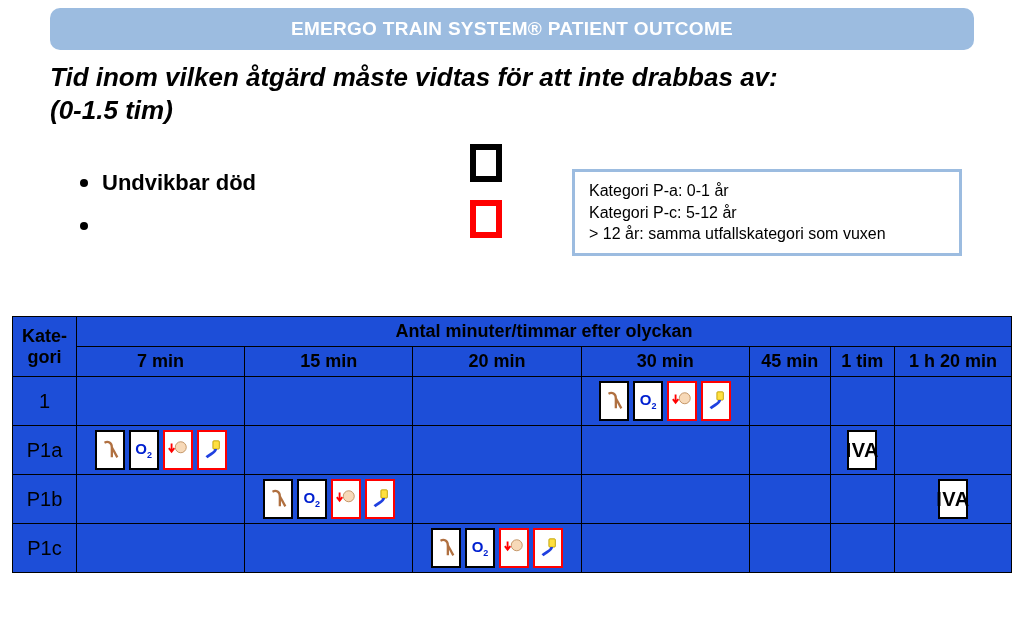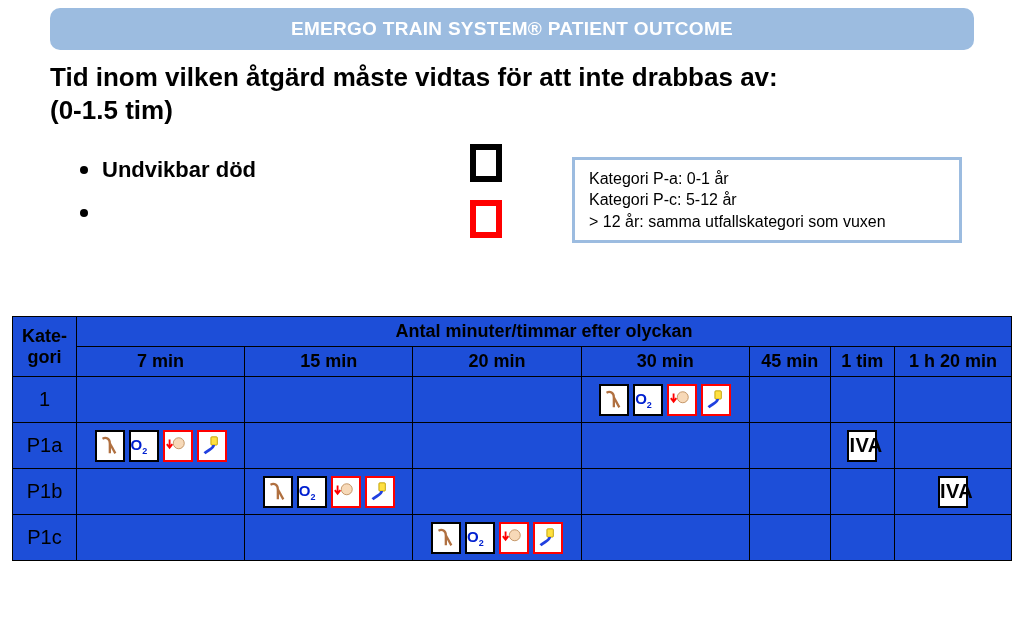--- a/index.html
+++ b/index.html
@@ -17,29 +17,30 @@
     color: #fff;
     font-weight: 700;
     text-align: center;
     padding: 10px 12px;
     border-radius: 10px;
     font-size: 19px;
     letter-spacing: .3px;
   }
   .intro {
     margin: 4px 50px 0 50px;
+    font-style: italic;
   }
   .intro h2 {
     font-size: 26px;
     font-weight: 700;
     margin: 0 0 2px 0;
   }
   .legend-row {
     display: flex;
-    align-items: center;
+    align-items: flex-end;
     margin: 18px 50px 0 80px;
     gap: 16px;
   }
   .bullets {
     flex: 0 0 360px;
     font-size: 22px;
     font-weight: 700;
   }
   .bullets .item {
     display: flex;
@@ -92,25 +93,26 @@
   td.row-label { font-weight: 400; font-size: 20px; }
   td.cell { height: 46px; }
   .iconset {
     display: inline-flex;
     gap: 4px;
     align-items: center;
     justify-content: center;
   }
   .mini {
     width: 30px;
-    height: 32px;
+    height: 40px;
     border: 2.5px solid #000;
     background: #fff;
     display: inline-flex;
     align-items: center;
+    justify-content: center;
     font-size: 13px;
     font-weight: 700;
     position: relative;
   }
   .mini.red { border-color: #f00; }
   .mini .o2 {
     color: #0020d0;
     font-weight: 900;
     font-size: 15px;
   }

